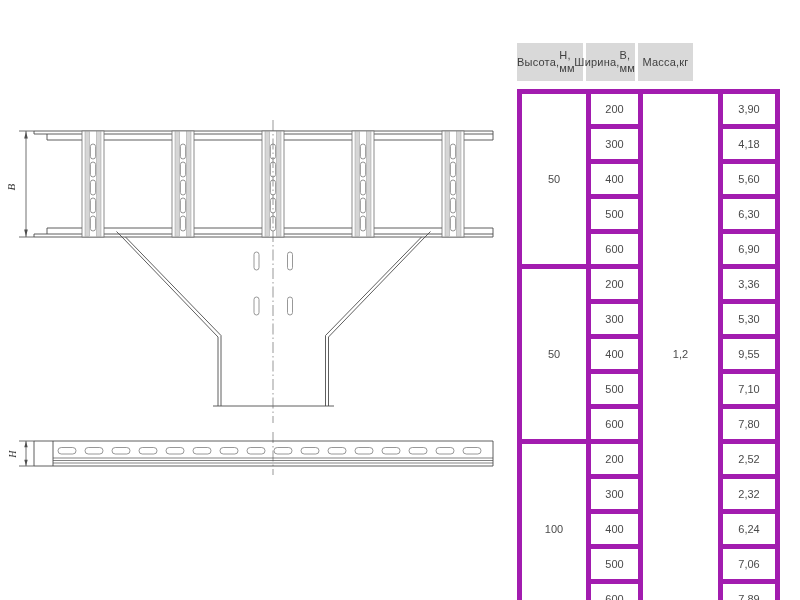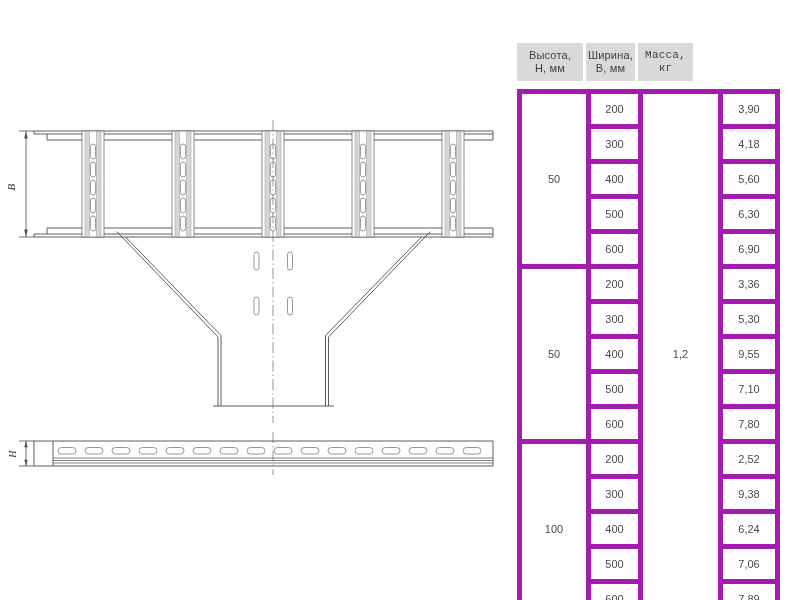--- a/index.html
+++ b/index.html
@@ -3,27 +3,27 @@
 <meta charset="utf-8">
 <style>
   html,body{margin:0;padding:0;background:#ffffff;}
   .stage{position:relative;width:800px;height:600px;background:#fff;overflow:hidden;
          font-family:"Liberation Sans",sans-serif;}
   .drawing-svg{position:absolute;left:0;top:0;}
 
   
   .table-wrap{position:absolute;left:517px;top:43px;width:258px;}
   .thead{display:flex;margin-bottom:8px;}
-  .th{background:#d9d9d9;height:38px;display:flex;flex-direction:column;
+  .th{background:#d9d9d9;height:38px;display:flex;flex-direction:row;
       align-items:center;justify-content:center;color:#3f3f3f;font-size:11px;
       line-height:13px;letter-spacing:.2px;}
   .th-1{width:66px;margin-right:3px;}
-  .th-2{width:49px;margin-right:3px;}
+  .th-2{width:49px;margin-right:3px;justify-content:flex-end;}
   .th-3{width:77px;margin-right:3px;}
-  .th-4{width:55px;font-family:Liberation Mono, monospace;}
+  .th-4{width:55px;}
   table.tbody{border-collapse:collapse;table-layout:fixed;width:258px;}
   table.tbody td{border:5px solid #a21caf;height:30px;text-align:center;
       vertical-align:middle;font-size:11px;color:#4a4a4a;padding:0;}
 </style>
 </head>
 <body>
 
 <div class="stage">
 
   <svg class="drawing-svg" width="510" height="600" viewBox="0 0 510 600">
@@ -205,21 +205,21 @@
             <td>7,80</td>
           </tr>
 
       <tr>
         <td rowspan="5">100</td>
         <td>200</td>
         <td>2,52</td>
       </tr>
       <tr>
             <td>300</td>
-            <td>9,38</td>
+            <td>2,32</td>
           </tr>
       <tr>
             <td>400</td>
             <td>6,24</td>
           </tr>
       <tr>
             <td>500</td>
             <td>7,06</td>
           </tr>
       <tr>

